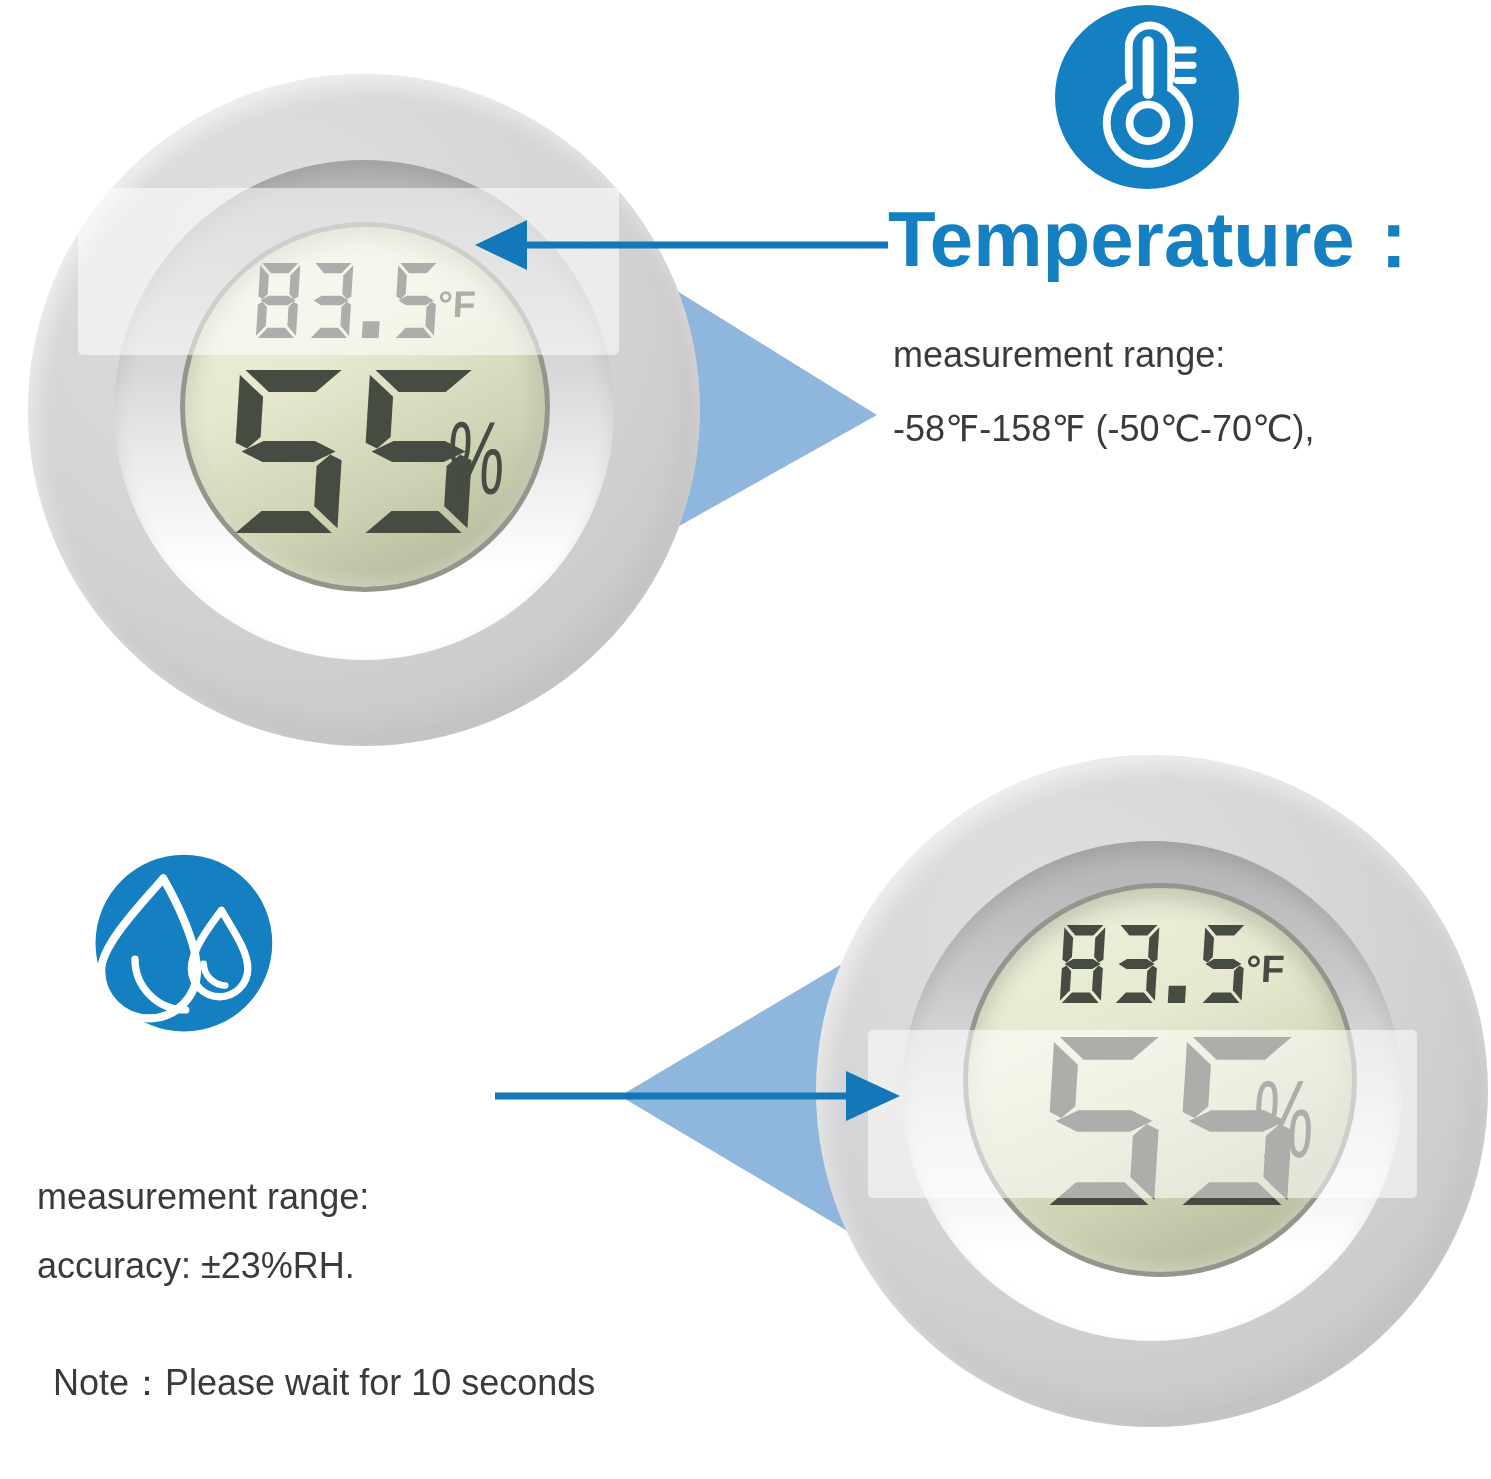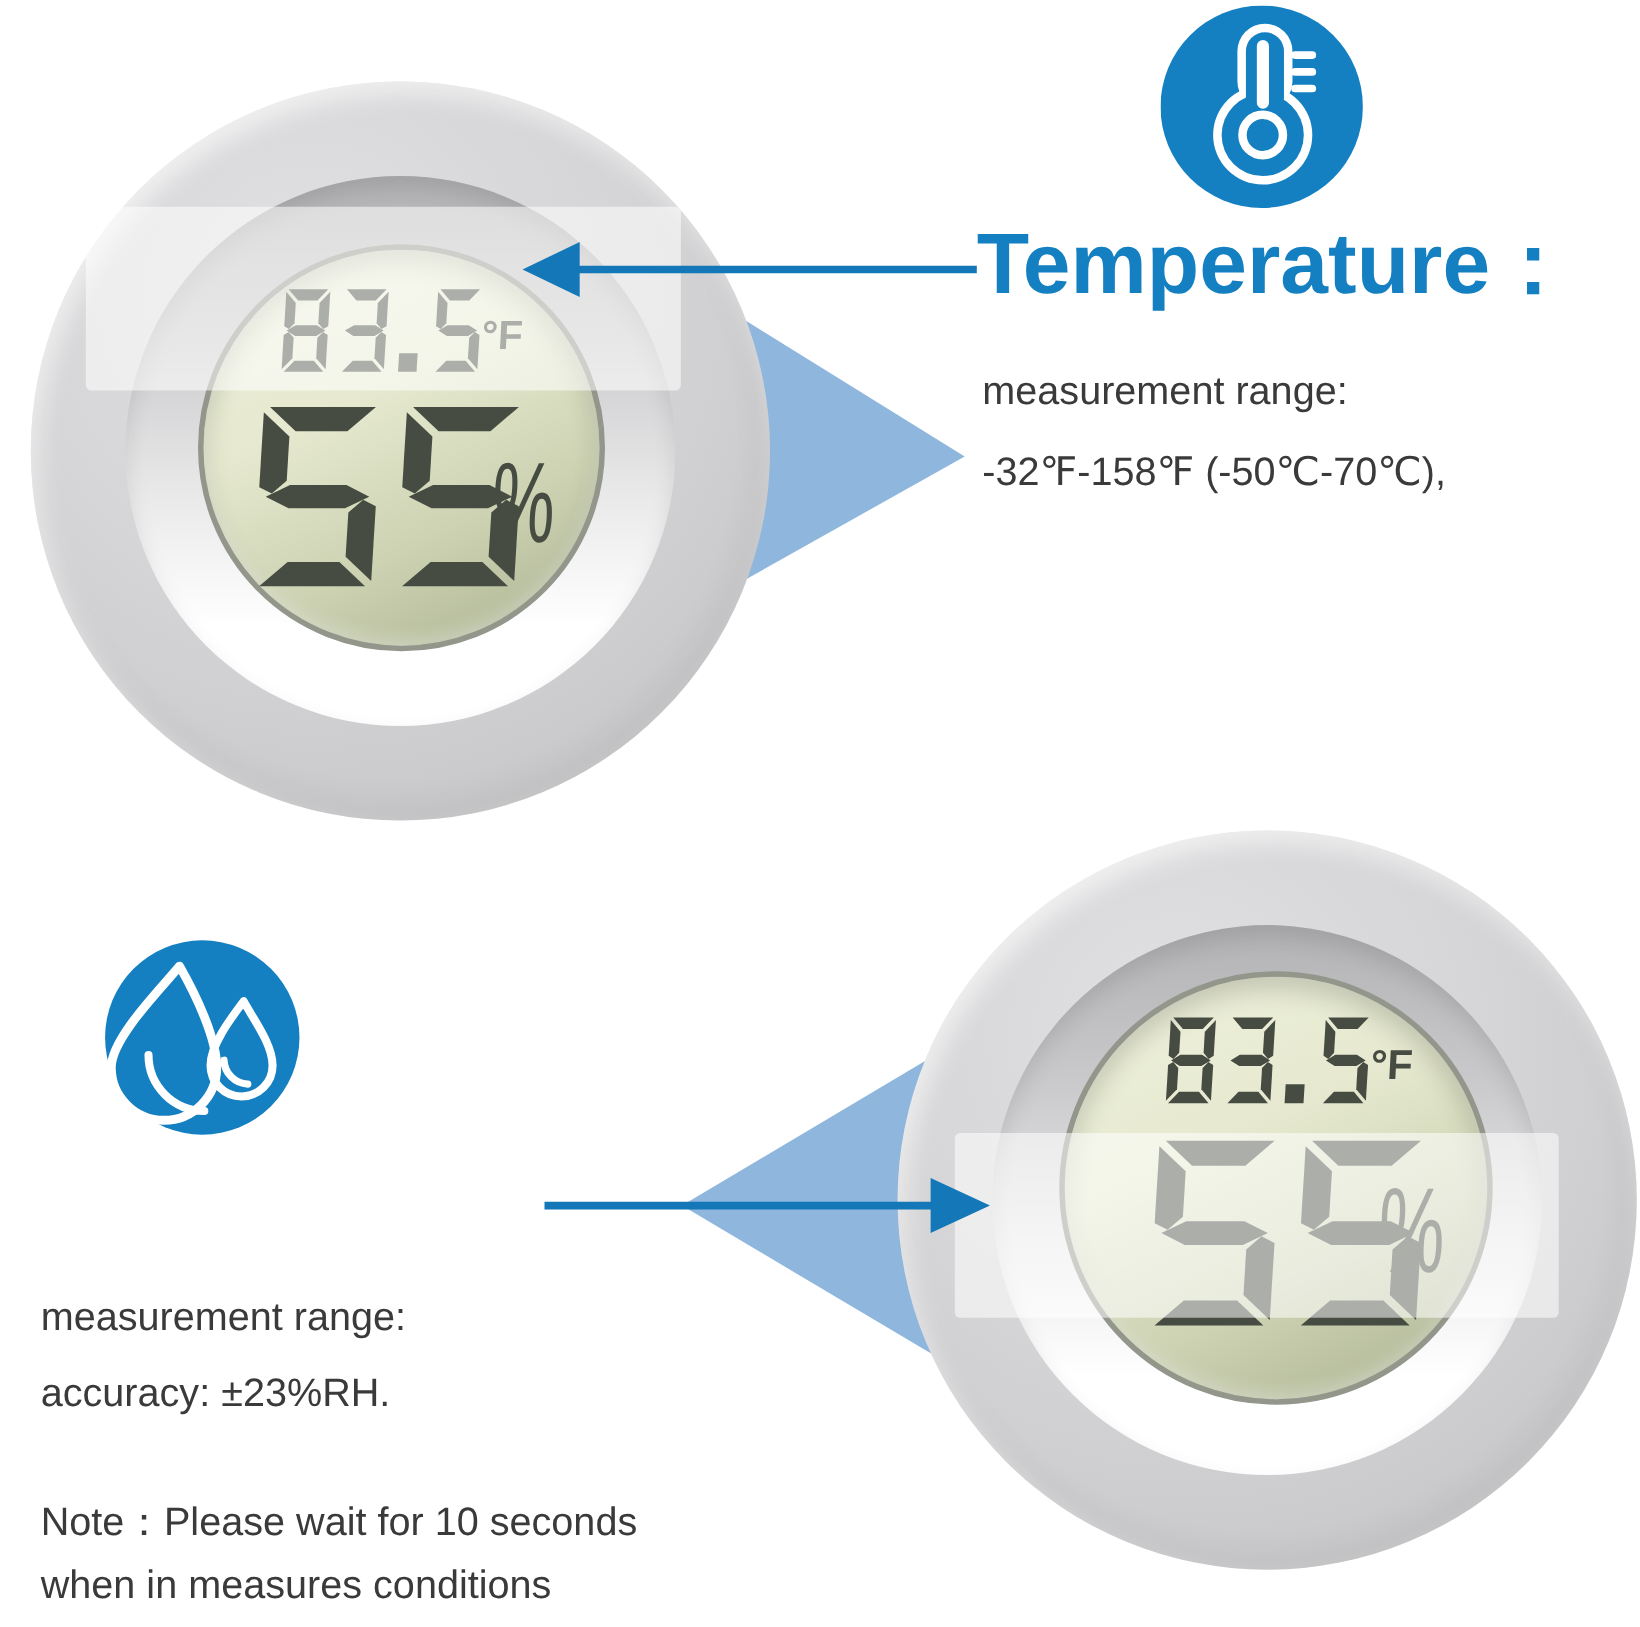--- a/index.html
+++ b/index.html
@@ -48,21 +48,21 @@
   .icon-bg{fill:var(--accent-blue);}
   
   .heading{
     position:absolute;z-index:6;color:var(--accent-blue);
     font-size:78px;font-weight:700;line-height:1.12;white-space:nowrap;
   }
   .body-text{position:absolute;z-index:6;color:var(--body-text);font-size:36px;white-space:nowrap;}
   .body-text .bl{display:block;}
   #temp-body{line-height:74px;}
   #hum-body{line-height:69px;}
-  #note-block{line-height:58px;}
+  #note-block{line-height:58px;margin-left:16px;}
 </style>
 </head>
 <body>
 
 <div id="canvas">
 
   <svg class="layer" id="bg-layer" viewBox="0 0 1491 1479">
     <polygon class="tri" points="640,268 640,548 877,415"></polygon>
     <polygon class="tri" points="620,1096 852,958 876,1248"></polygon>
   </svg>
@@ -204,25 +204,24 @@
       <path d="M40,14 C30,26 7,49 7,63 A25.5,25.5 0 0 0 58,63 C58,49 48,28 40,14 Z" fill="none" stroke="#fff" stroke-width="4.3" stroke-linejoin="round"></path>
       <path d="M71,31 C65,39 55,52 55,62 A15,15 0 0 0 85,62 C85,52 76,40 71,31 Z" fill="none" stroke="#fff" stroke-width="3.9" stroke-linejoin="round"></path>
       <path d="M25,57 A27,27 0 0 0 52,84" fill="none" stroke="#fff" stroke-width="3.9" stroke-linecap="round"></path>
       <path d="M61.5,59.5 A12,12 0 0 0 73,71" fill="none" stroke="#fff" stroke-width="3.5" stroke-linecap="round"></path>
     </svg>
   </div>
 
   <div class="heading" style="left:888px;top:196px">Temperature：</div>
   <div class="body-text" id="temp-body" style="left:893px;top:318px">
     <span class="bl">measurement range:</span>
-    <span class="bl">-32℉-158℉ (-50℃-70℃),</span>
+    <span class="bl">-58℉-158℉ (-50℃-70℃),</span>
   </div>
 
   <div class="body-text" id="hum-body" style="left:37px;top:1162px">
     <span class="bl">measurement range:</span>
     <span class="bl">accuracy: ±23%RH.</span>
   </div>
   <div class="body-text" id="note-block" style="left:37px;top:1354px">
     <span class="bl">Note：Please wait for 10 seconds</span>
-    <span class="bl">when in measures conditions</span>
   </div>
 
 </div>
 
 </body></html>

